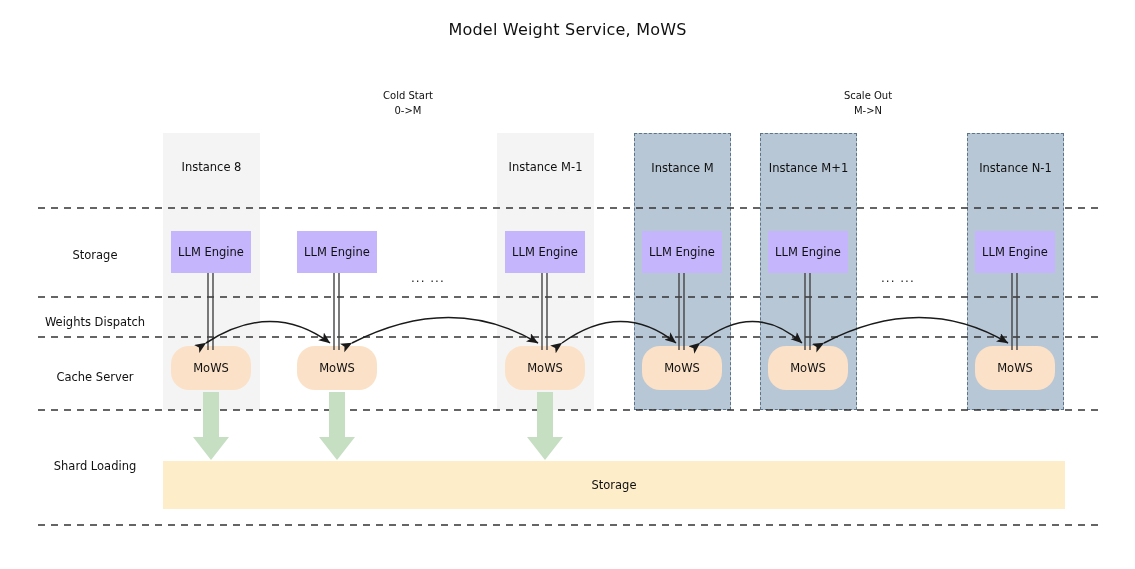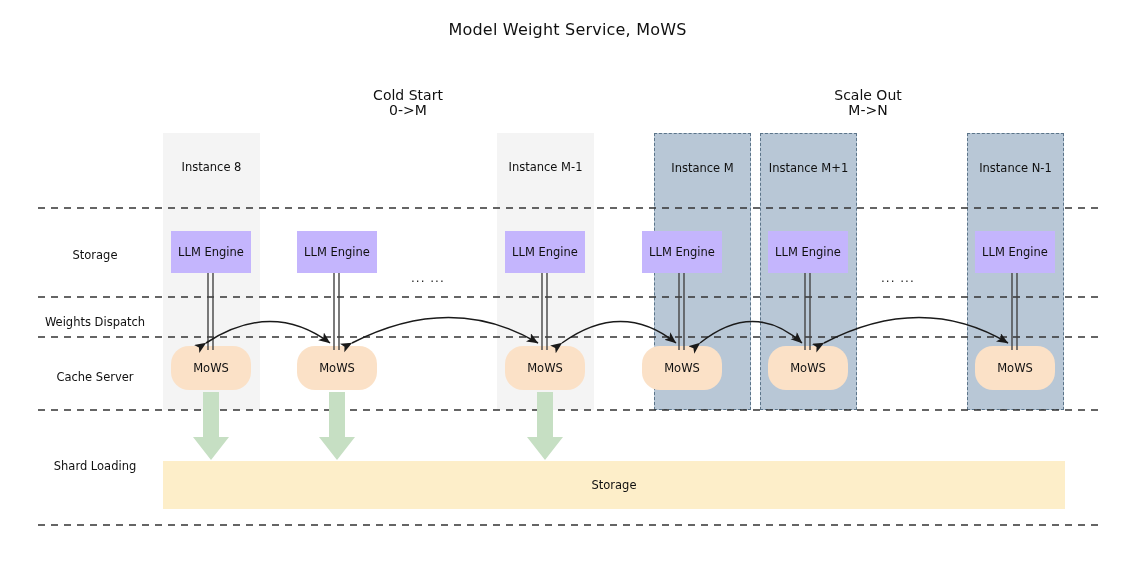--- a/index.html
+++ b/index.html
@@ -9,21 +9,21 @@
     color:#1a1a1a;
   }
   #stage{position:absolute;left:0;top:0;width:1135px;height:569px;}
 
   
   .title{
     position:absolute;left:0;top:20px;width:1135px;text-align:center;
     font-size:16px;letter-spacing:.2px;color:#101010;
   }
   .phase-label{
-    position:absolute;text-align:center;font-size:14px;line-height:15px;
+    position:absolute;text-align:center;font-size:10px;line-height:15px;
     color:#101010;white-space:pre-line;
   }
   .row-label{
     position:absolute;text-align:center;font-size:11.5px;color:#101010;
     white-space:nowrap;
   }
   .ellipsis{
     position:absolute;font-size:12px;color:#222;letter-spacing:1px;
   }
 
@@ -84,21 +84,21 @@
   <div class="row-label" style="left:26px;top:315px;width:138px;">Weights Dispatch</div>
   <div class="row-label" style="left:36px;top:370px;width:118px;text-align:center;">Cache Server</div>
   <div class="row-label" style="left:33px;top:459px;width:124px;">Shard Loading</div>
 
   <div class="instance cold" style="left:163px;">
     <div class="instance-title">Instance 8</div>
   </div>
   <div class="instance cold" style="left:497px;">
     <div class="instance-title">Instance M-1</div>
   </div>
-  <div class="instance scale" style="left:654px;">
+  <div class="instance scale" style="left:634px;">
     <div class="instance-title">Instance M</div>
   </div>
   <div class="instance scale" style="left:760px;">
     <div class="instance-title">Instance M+1</div>
   </div>
   <div class="instance scale" style="left:967px;">
     <div class="instance-title">Instance N-1</div>
   </div>
 
   <div class="engine-box" style="left:171px;top:231px;">LLM Engine</div>

